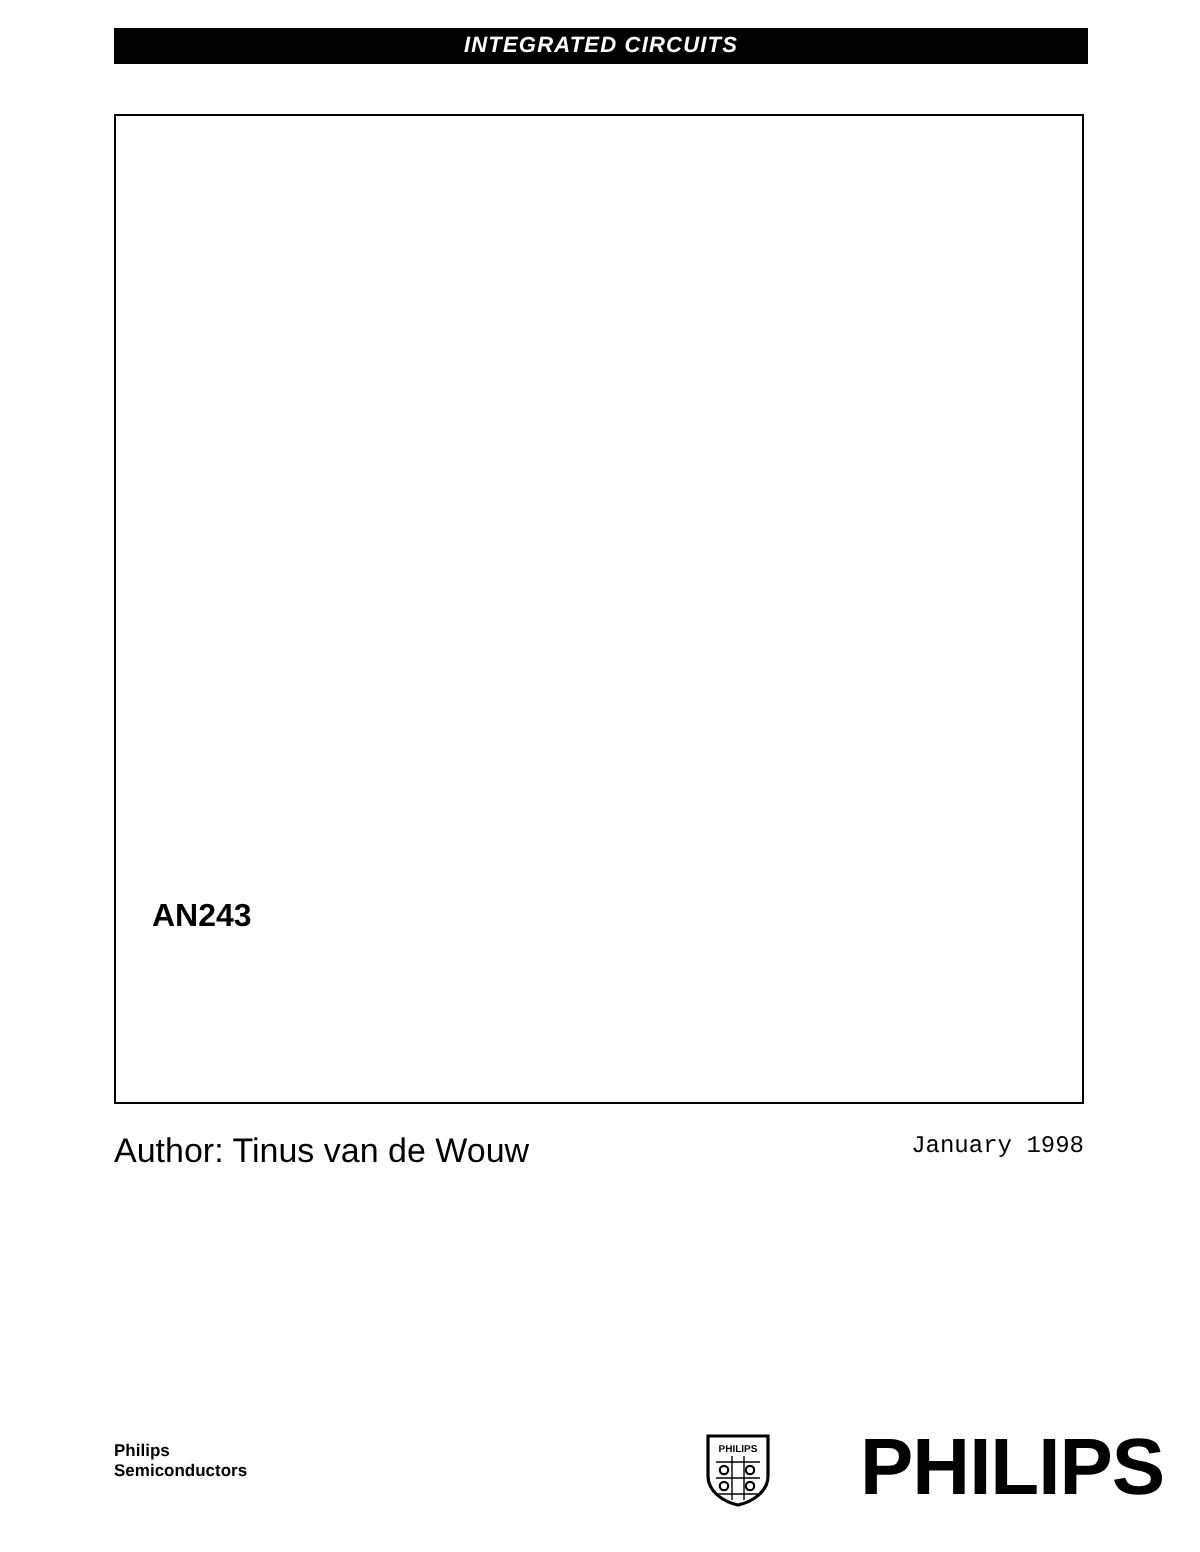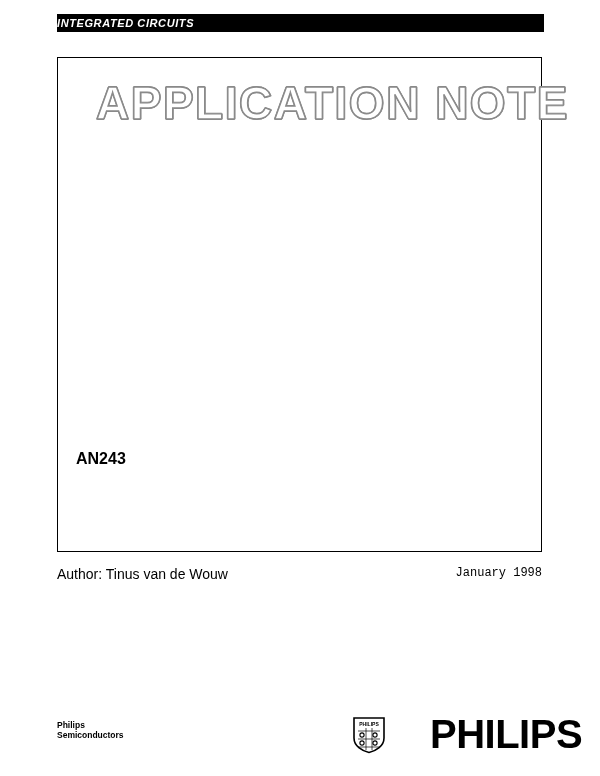--- a/index.html
+++ b/index.html
@@ -25,20 +25,21 @@
     height: 18px;
     background: #000000;
   }
   .banner-text {
     position: absolute;
     left: 0;
     top: 0;
     width: 100%;
     height: 18px;
     line-height: 18px;
+    text-align: center;
     color: #ffffff;
     font-size: 11px;
     font-weight: bold;
     font-style: italic;
     letter-spacing: 0.6px;
     font-family: "Liberation Sans", sans-serif;
   }
 
   
   .cover-box {
@@ -98,21 +99,21 @@
     position: absolute;
     left: 57px;
     top: 566px;
     width: 485px;
     height: 16px;
   }
   .author {
     position: absolute;
     left: 0;
     top: 0;
-    font-size: 14px;
+    font-size: 17px;
     font-family: "Liberation Sans", sans-serif;
   }
   .date {
     position: absolute;
     right: 0;
     top: 0;
     font-size: 12px;
     font-family: Liberation Mono, monospace;
   }
 
@@ -156,21 +157,20 @@
   }
 </style>
 </head>
 <body>
 
 <div class="banner">
   <div class="banner-text">INTEGRATED CIRCUITS</div>
 </div>
 
 <div class="cover-box">
-  <div class="outline-title">APPLICATION NOTE</div>
 
   <div class="doc-id">AN243</div>
 
   <div class="doc-title">
   </div>
 </div>
 
 <div class="meta-row">
   <div class="author">Author: Tinus van de Wouw</div>
   <div class="date">January 1998</div>

